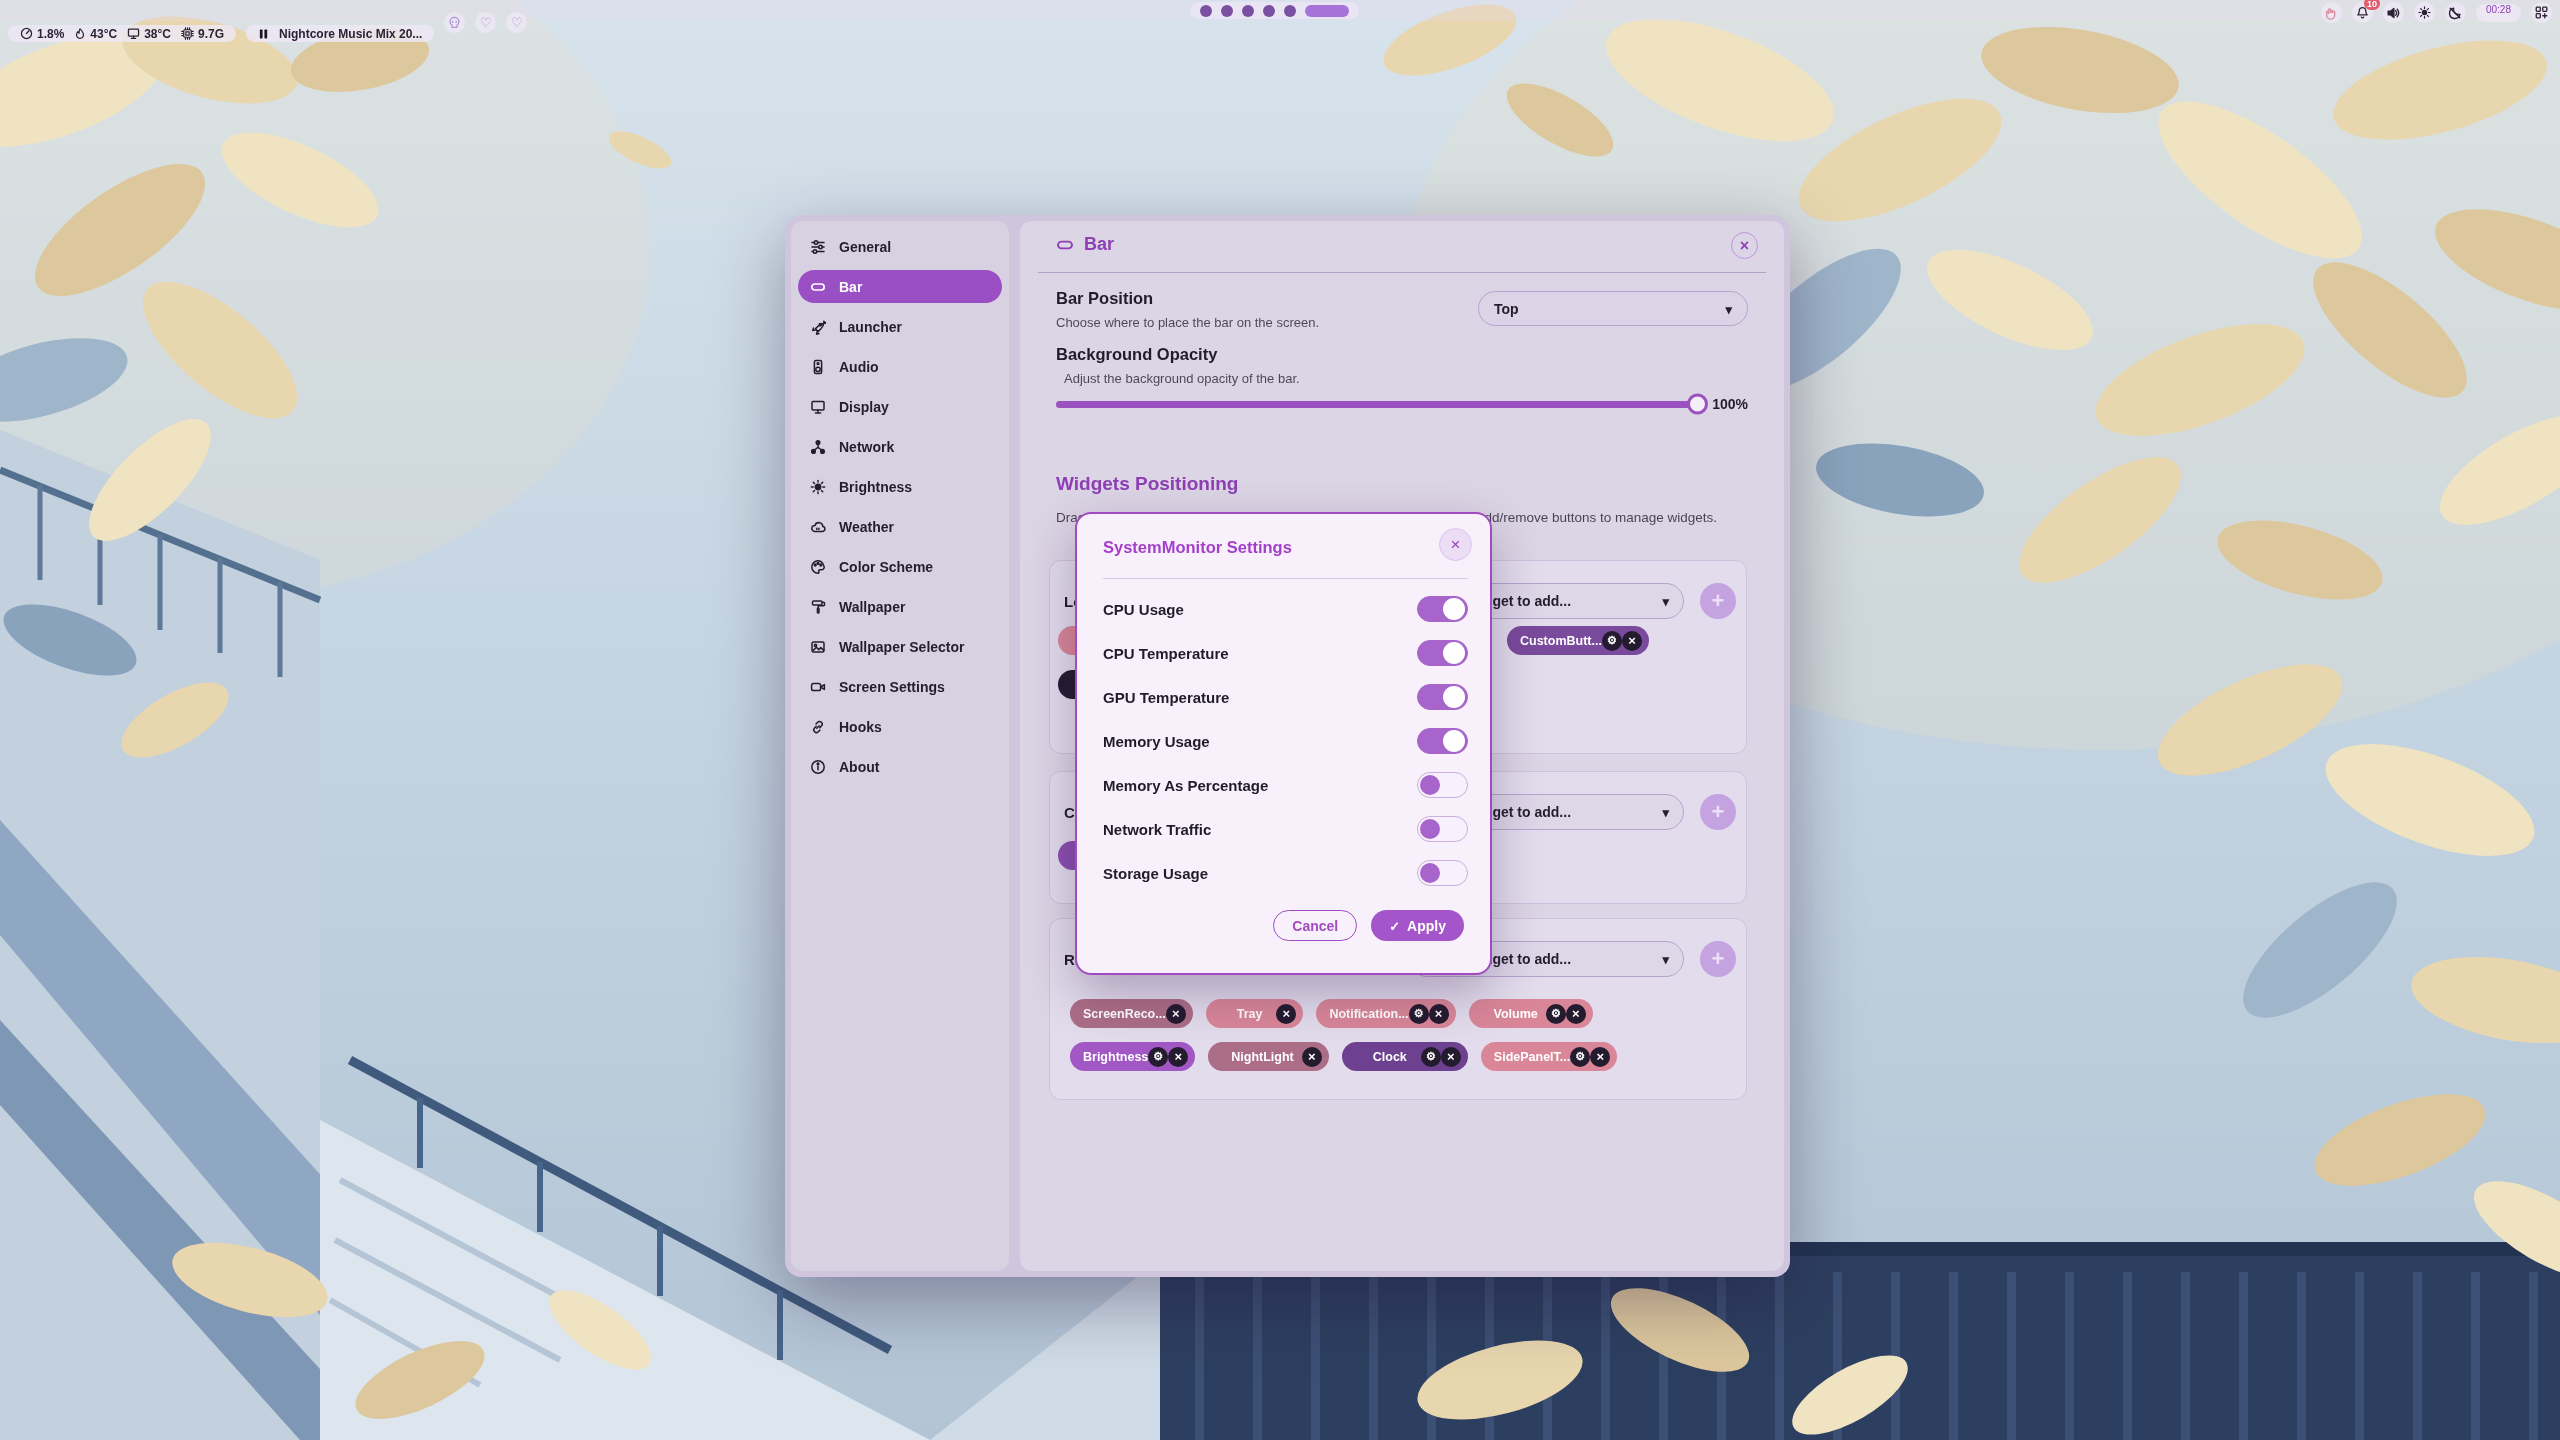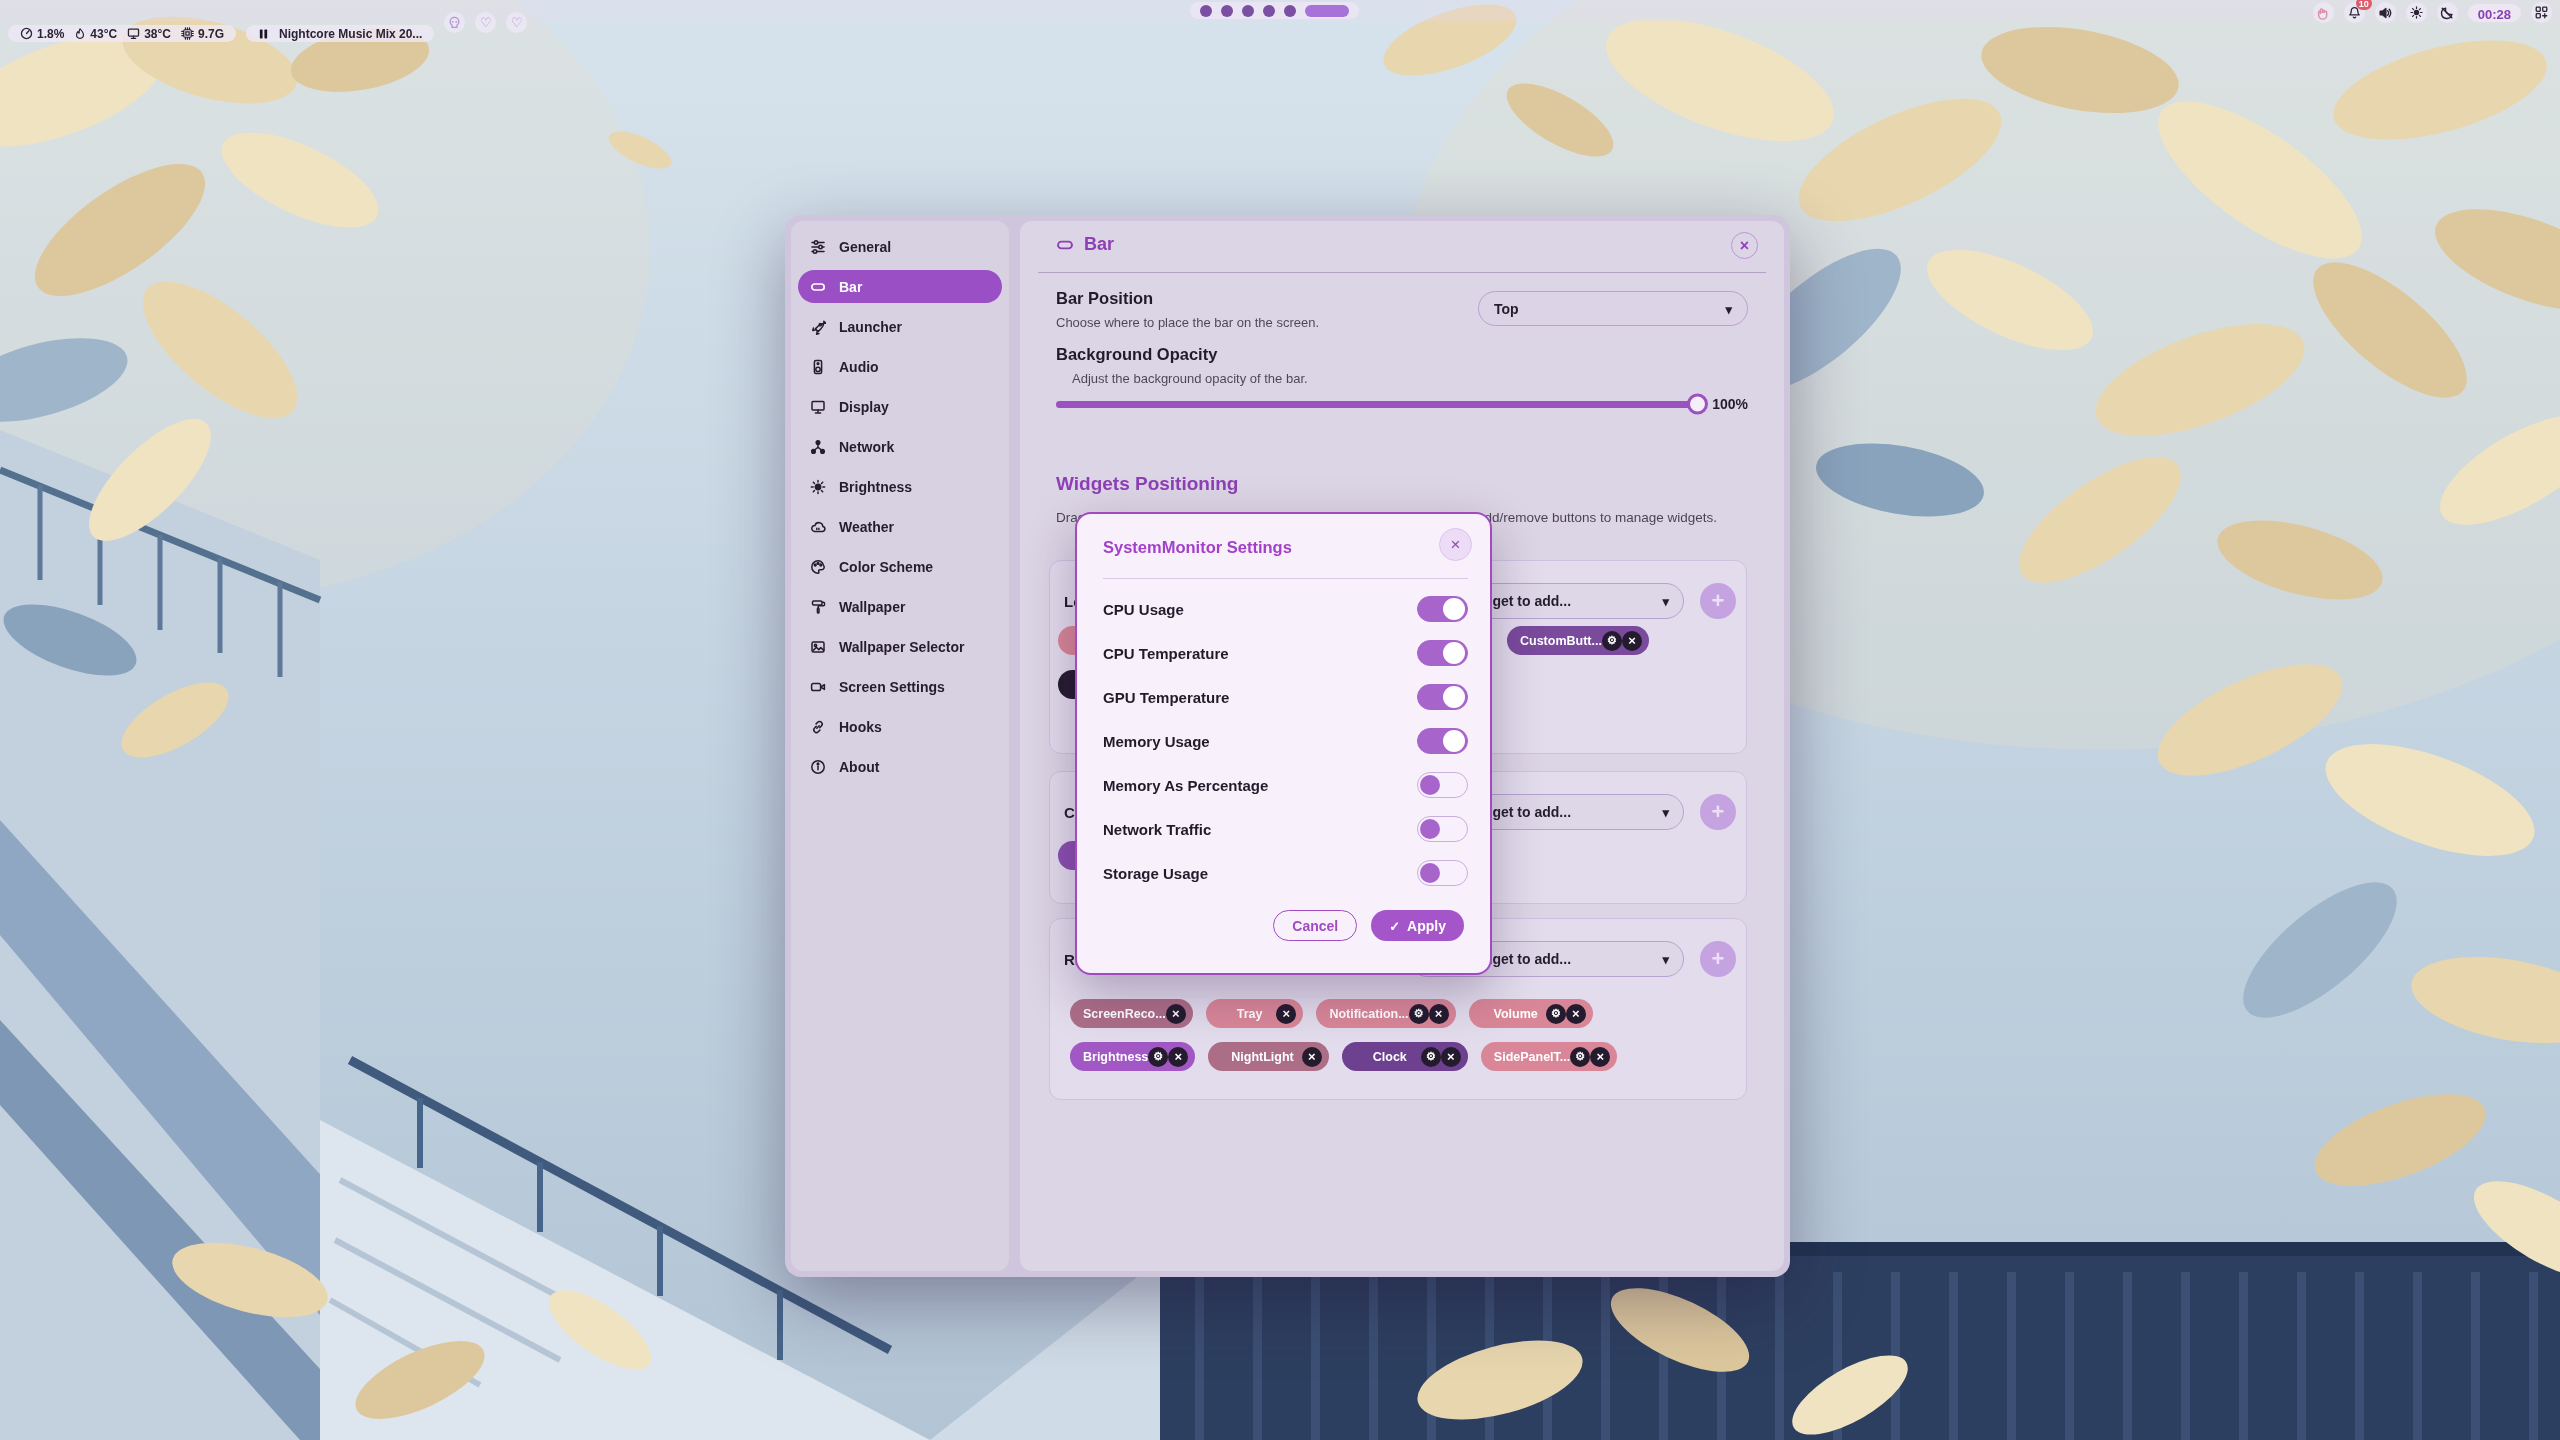--- a/index.html
+++ b/index.html
@@ -27,21 +27,21 @@
   .tb-center { position:absolute; left:1190px; top:2px; }
   .ws-pill { background:rgba(236,229,244,0.85); border-radius:10px; height:17px;
     display:flex; align-items:center; gap:9px; padding:0 10px; }
   .ws-dot { width:12px; height:12px; border-radius:50%; background:#7b4fa2; }
   .ws-active { width:44px; height:12px; border-radius:7px; background:#a873d8; }
   .tb-right { position:absolute; right:8px; top:2px; display:flex; gap:10px; align-items:center; }
   .badge { position:absolute; top:-5px; right:-7px; min-width:14px; height:13px; border-radius:8px;
     background:#e05c6c; color:#fff; font-size:9px; font-weight:700; display:flex;
     align-items:center; justify-content:center; padding:0 3px; }
   .clock-pill { background:rgba(238,232,245,0.85); border-radius:10px; height:18px;
-    display:flex; align-items:flex-end; padding:0 10px; font-size:13px; font-weight:700; color:#8a3fb5; }
+    display:flex; align-items:flex-start; padding:0 10px; font-size:10px; font-weight:400; color:#8a3fb5; }
 
   
   .window { position:absolute; left:785px; top:215px; width:1005px; height:1062px;
     background:#cfc5dc; border-radius:16px; box-shadow:0 24px 70px rgba(35,18,55,0.38); z-index:10; }
   .sidebar { position:absolute; left:6px; top:6px; width:218px; height:1050px;
     background:#d8d1e2; border-radius:12px; padding:9px 7px; }
   .side-item { height:33px; margin-bottom:7px; border-radius:17px; display:flex; align-items:center;
     gap:13px; padding:0 12px; font-size:14px; font-weight:700; color:#241d2e; }
   .side-item.active { background:#9a4fc5; color:#ffffff; }
   .side-item svg { flex:0 0 auto; }
@@ -456,21 +456,21 @@
     <div class="m-abs header-divider"></div>
 
     <div class="m-abs setting-label" style="left:36px; top:68px;">Bar Position</div>
     <div class="m-abs setting-desc" style="left:36px; top:94px;">Choose where to place the bar on the screen.</div>
     <div class="m-abs select">
       <span>Top</span>
       <span class="caret"></span>
     </div>
 
     <div class="m-abs setting-label" style="left:36px; top:124px;">Background Opacity</div>
-    <div class="m-abs setting-desc" style="left:52px; top:150px;">Adjust the background opacity of the bar.</div>
+    <div class="m-abs setting-desc" style="left:44px; top:150px;">Adjust the background opacity of the bar.</div>
     <div class="m-abs slider-row">
       <div class="slider-track">
         <div class="slider-fill" style="width: 100%;">
           <div class="slider-knob"></div>
         </div>
       </div>
       <span class="slider-value">100%</span>
     </div>
 
     <div class="m-abs section-title">Widgets Positioning</div>

